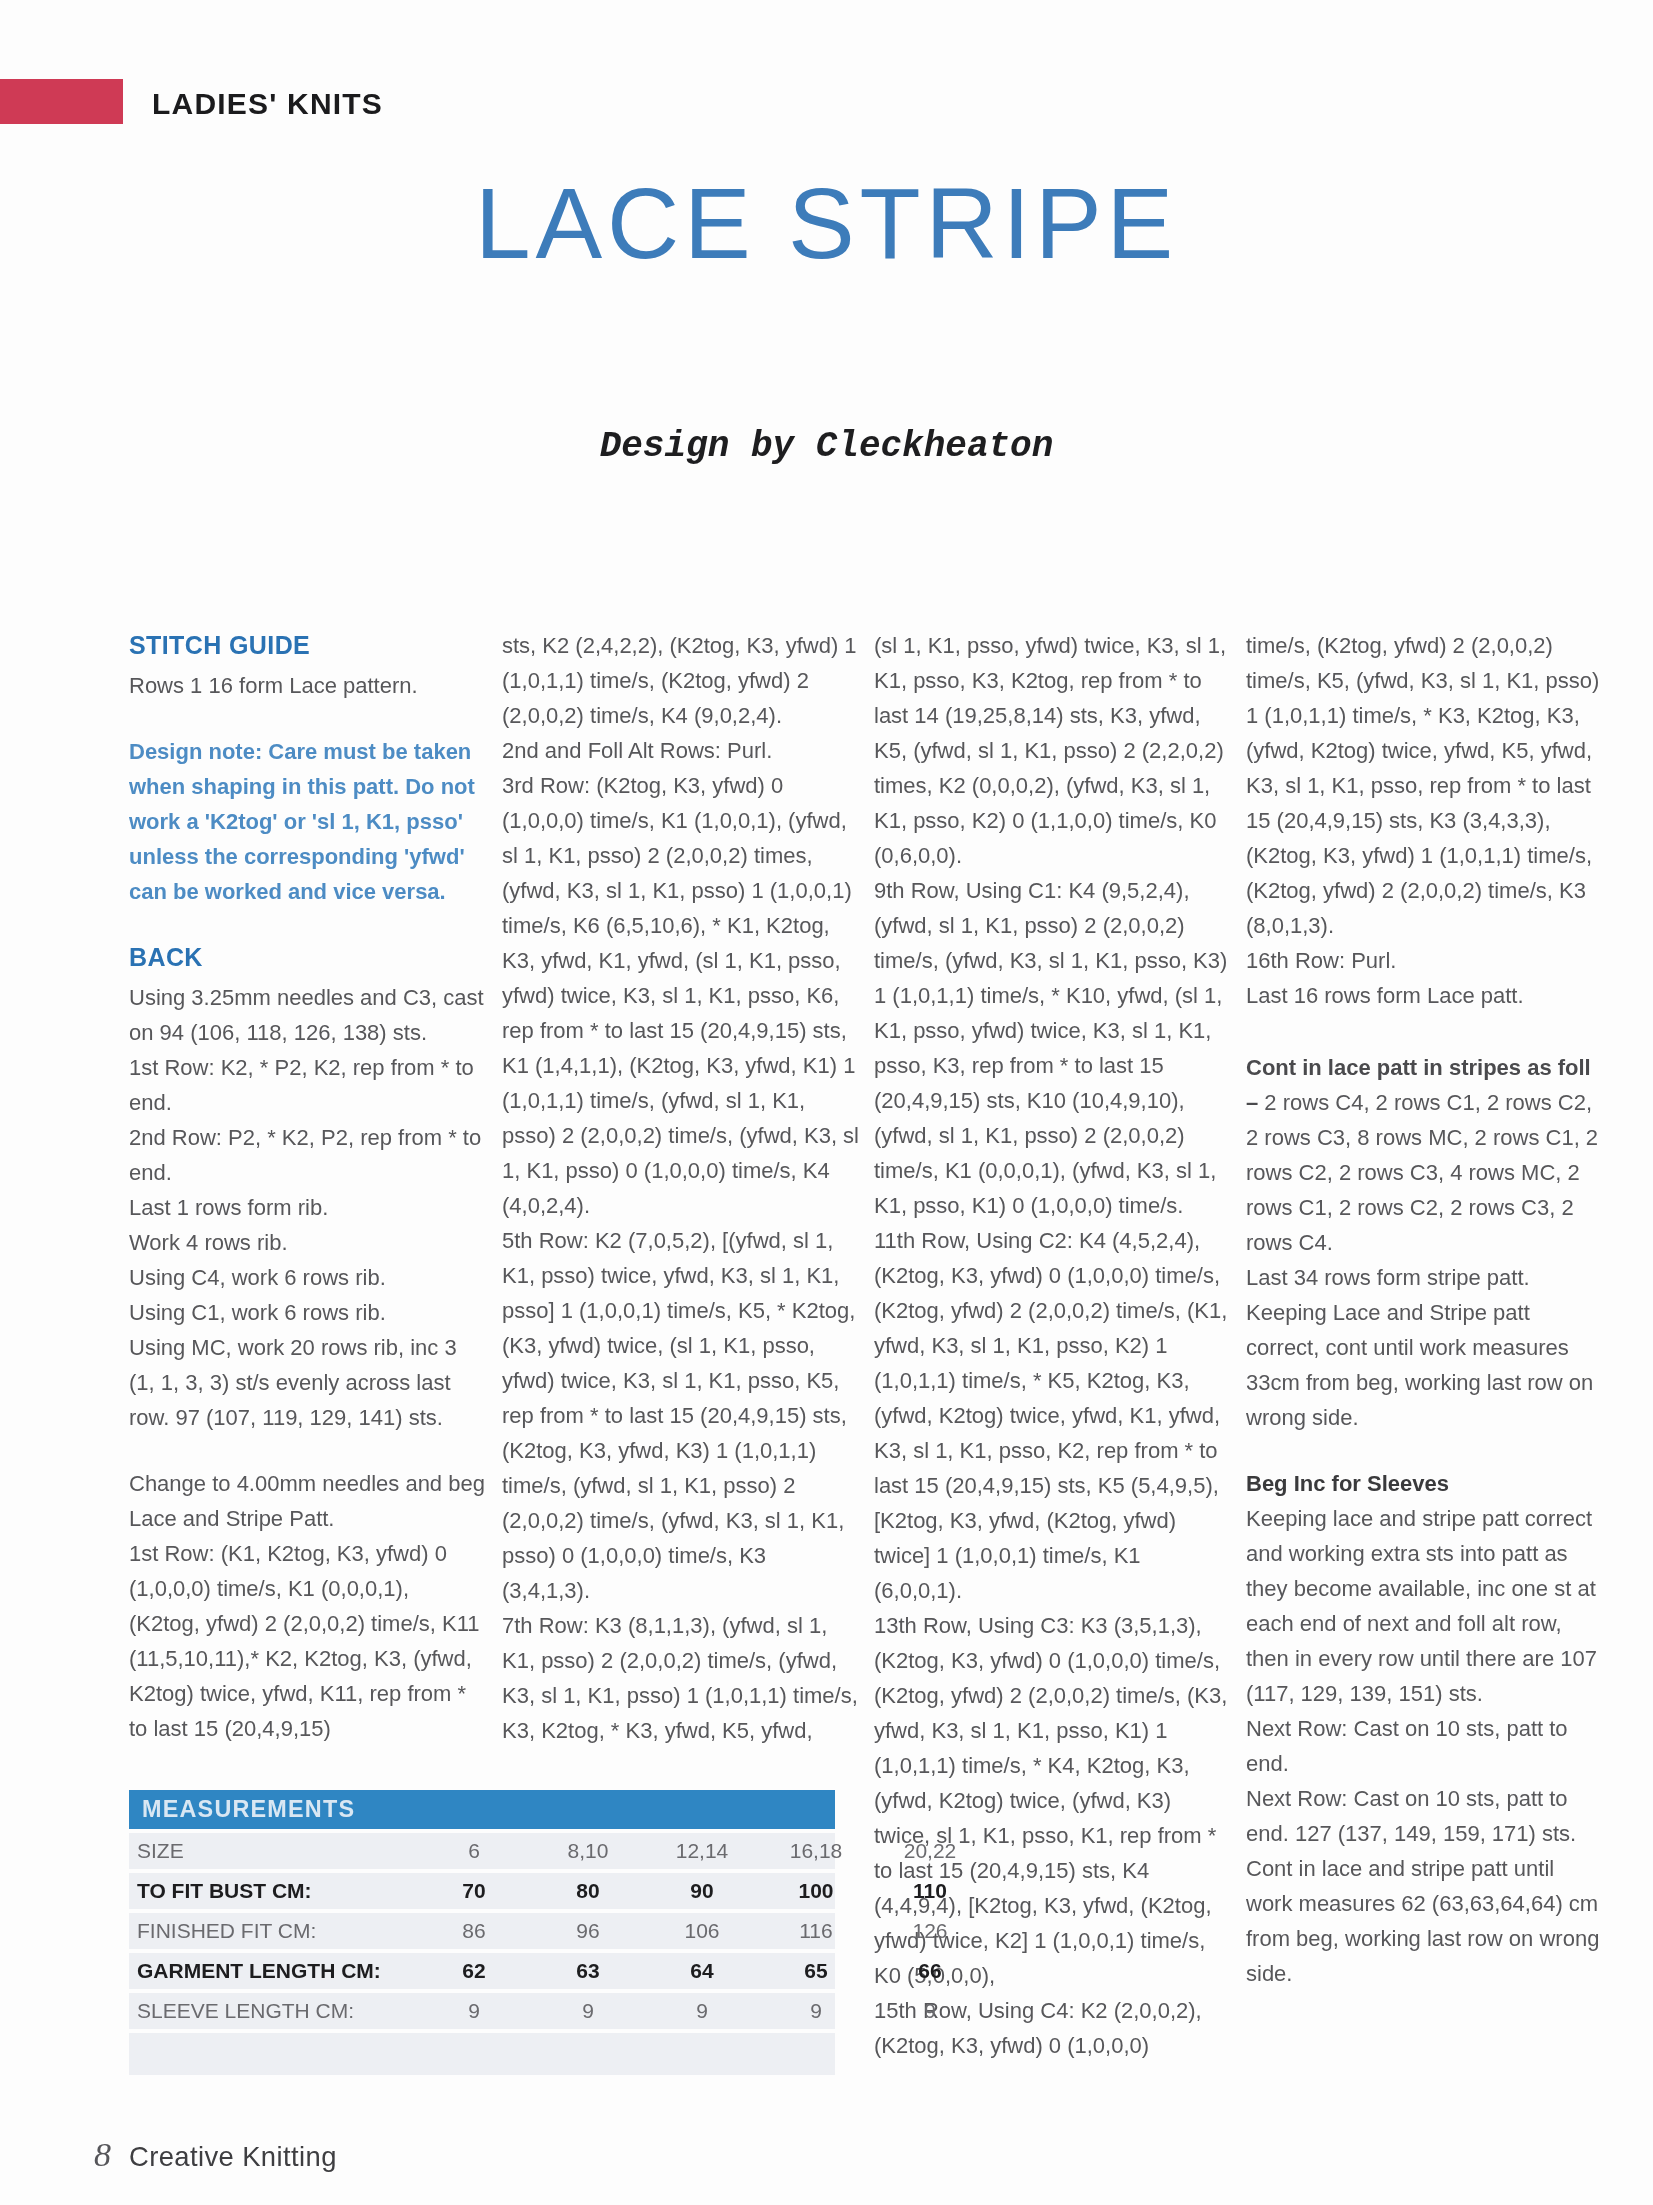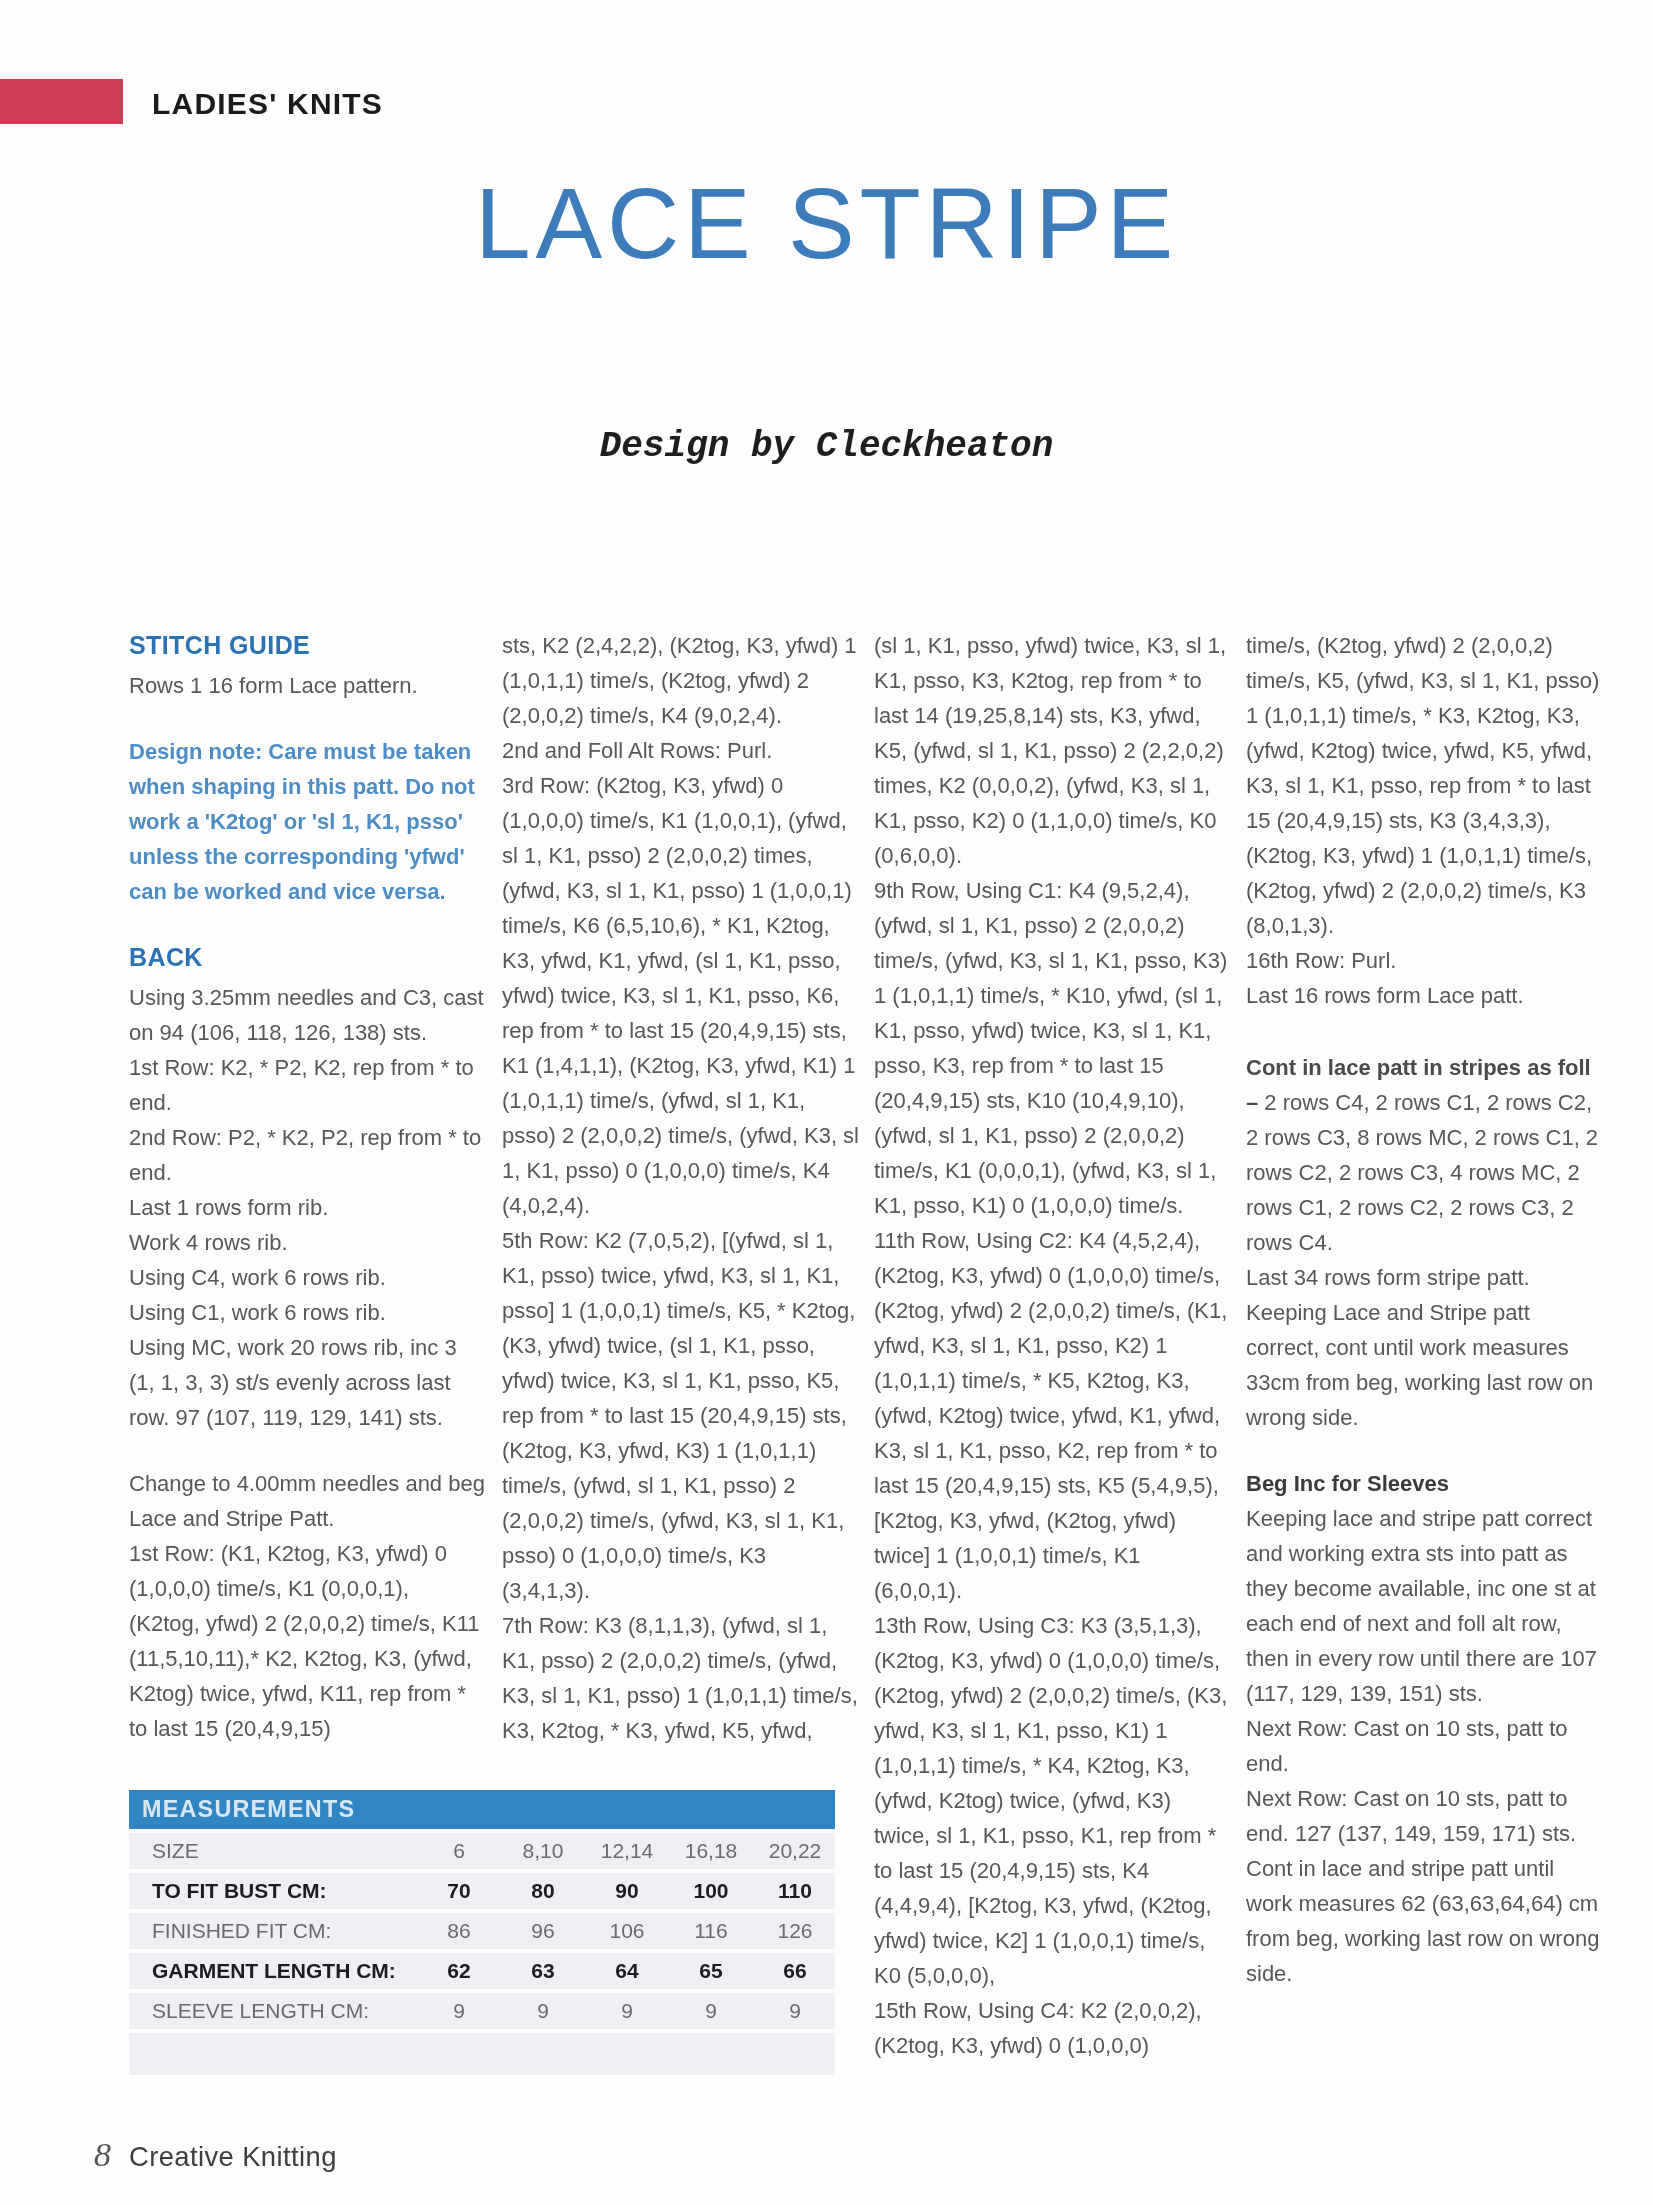--- a/index.html
+++ b/index.html
@@ -33,22 +33,22 @@
   .gap-md{margin-top:31px !important;}
   .gap-lg{margin-top:37px !important;}
   .body b{color:#4a4a4d;}
 
   
   .measurements{position:absolute;left:129px;top:1790px;width:706px;}
   .m-header{height:39px;background:#2f86c3;color:#d9e7f3;font-size:23.4px;font-weight:700;
             letter-spacing:1.2px;display:flex;align-items:center;padding-left:13px;
             box-sizing:border-box;}
   .m-row{display:grid;grid-template-columns:265px repeat(5,84px);align-items:center;
-         height:36px;background:#edeff3;margin-top:4px;padding-left:23px;
-         box-sizing:border-box;font-size:21px;color:#6a6a6e;}
+         height:36px;background:#edeff3;margin-top:4px;padding-left:8px;
+         box-sizing:border-box;font-size:21px;color:#6a6a6e;gap:30px;}
   .m-row .val{text-align:center;}
   .m-row.bold{color:#1d1d1f;font-weight:700;}
   .m-row.empty{height:42px;}
 
   
   .footer{position:absolute;left:94px;top:2136px;display:flex;align-items:baseline;gap:18px;}
   .page-num{font-family:"Liberation Serif",serif;font-style:italic;font-size:34px;color:#56565a;}
   .magazine{font-size:27.4px;color:#3e3e41;font-weight:500;letter-spacing:0.4px;}
 </style>
 </head>

